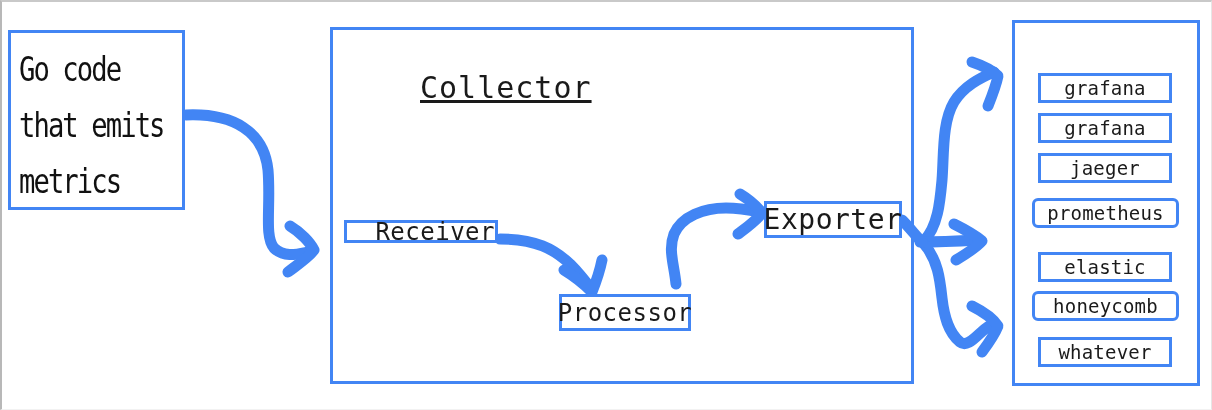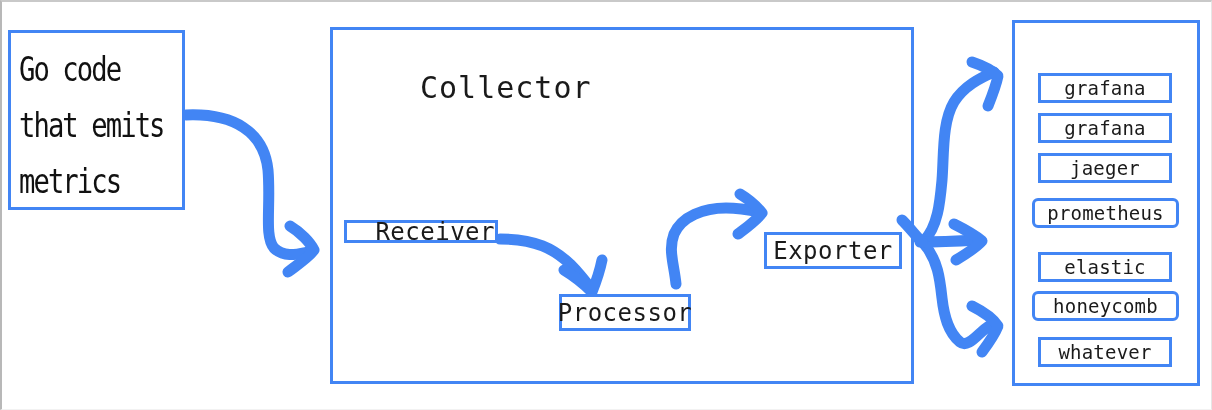--- a/index.html
+++ b/index.html
@@ -79,20 +79,21 @@
     height: 357px;
   }
   #collector-title {
     position: absolute;
     left: 418px;
     top: 68px;
     font-size: 30px;
     letter-spacing: 1px;
     color: #1a1a1a;
     white-space: nowrap;
+    text-decoration: underline;
   }
   #receiver-box {
     left: 342px;
     top: 218px;
     width: 154px;
     height: 23px;
     font-size: 24px;
     letter-spacing: 0.5px;
     justify-content: flex-end;
   }
@@ -102,23 +103,22 @@
     width: 132px;
     height: 37px;
     font-size: 24px;
     letter-spacing: 0.5px;
   }
   #exporter-box {
     left: 762px;
     top: 199px;
     width: 138px;
     height: 37px;
-    font-size: 24px;
+    font-size: 28px;
     letter-spacing: 0.5px;
-    margin-top: 31px;
   }
 
   
   #destinations-box {
     left: 1010px;
     top: 18px;
     width: 188px;
     height: 366px;
   }
   .dest-node {

